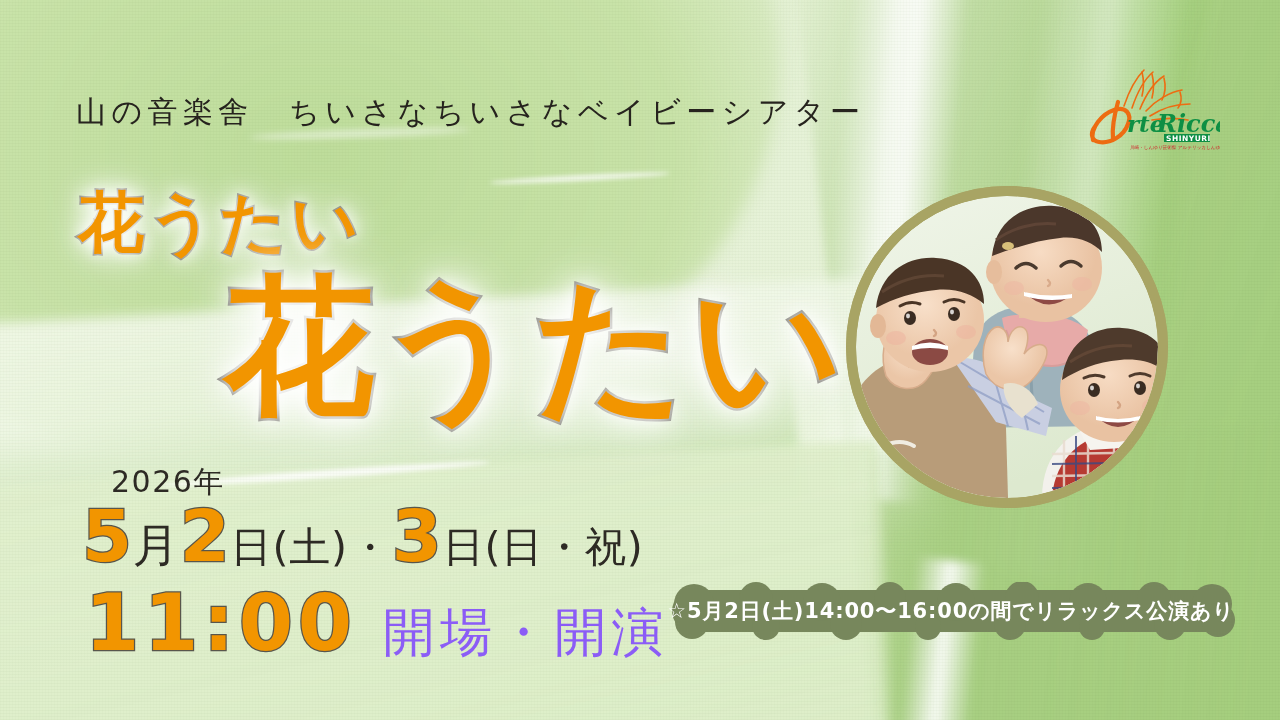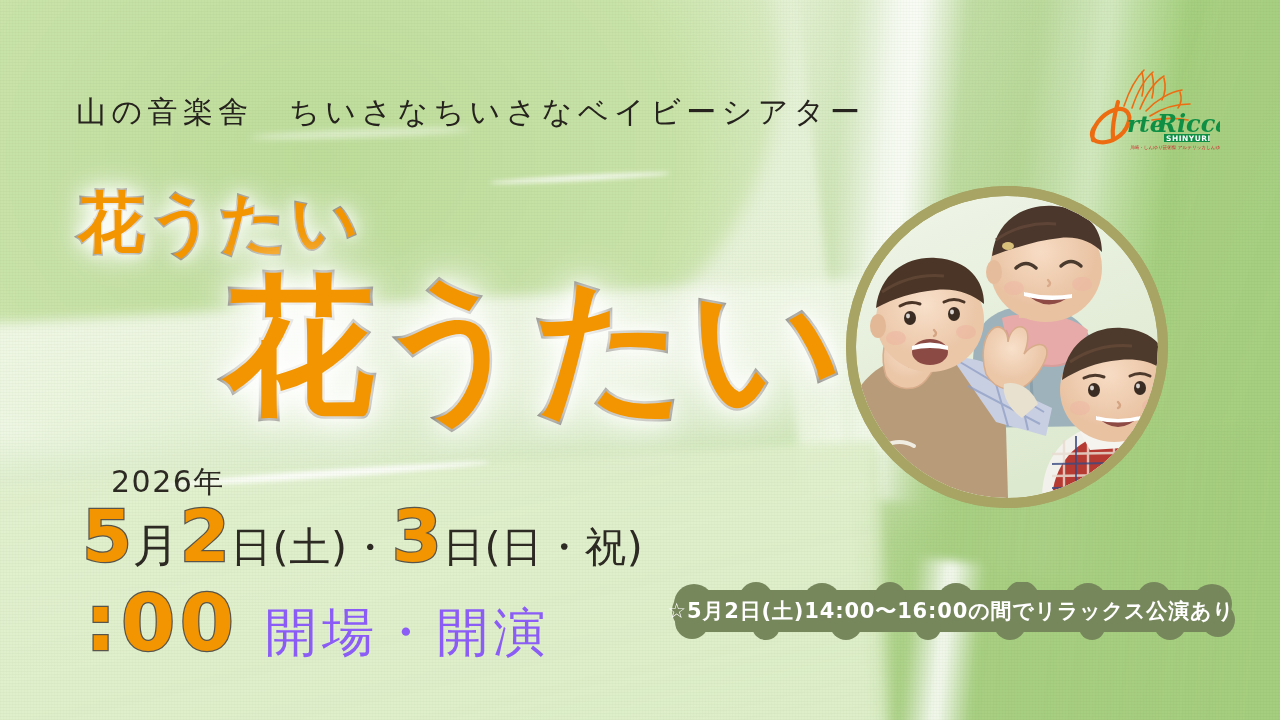--- a/index.html
+++ b/index.html
@@ -273,20 +273,21 @@
       <span class="big-o">2</span>
       <span class="mid-d sm">日</span>
       <span class="mid-d sm">(土)</span>
       <span class="sep-dot">・</span>
       <span class="big-o">3</span>
       <span class="mid-d sm">日</span>
       <span class="mid-d sm">(日・祝)</span>
     </div>
 
     <div class="timeline">
+      <span class="big-o time">11</span>
       <span class="big-o time">:</span>
       <span class="big-o time">00</span>
       <span class="label-d">開場・開演</span>
     </div>
 
     <div class="photo-wrap">
       <div class="photo">
         <svg viewBox="0 0 302 302" preserveAspectRatio="xMidYMid slice" aria-hidden="true">
           <defs>
             <clipPath id="circClip">

